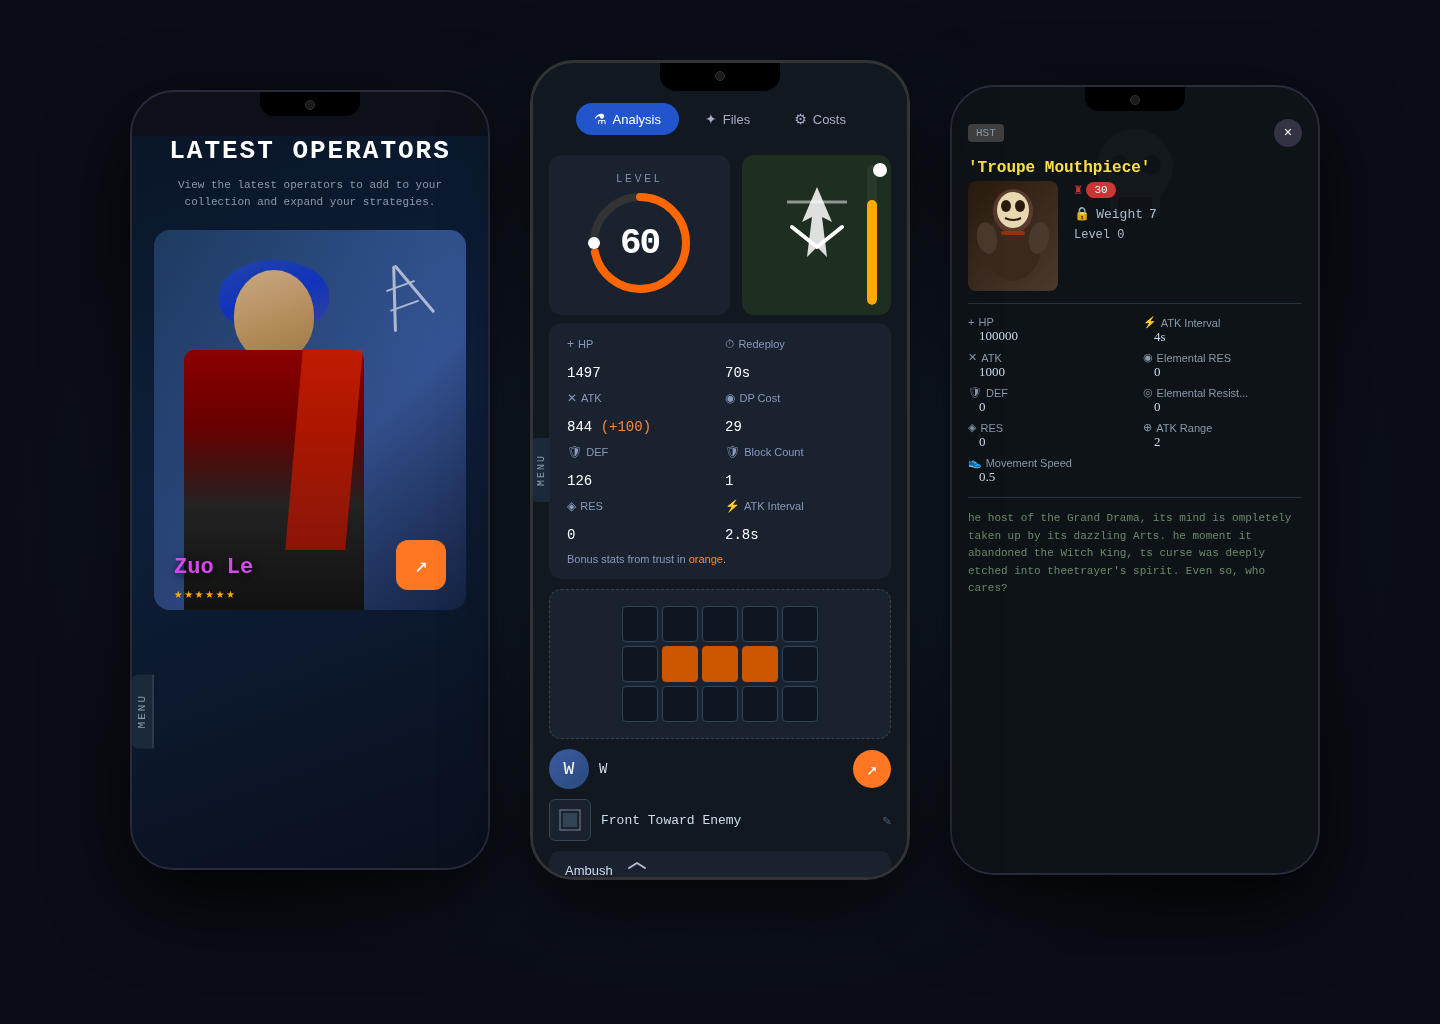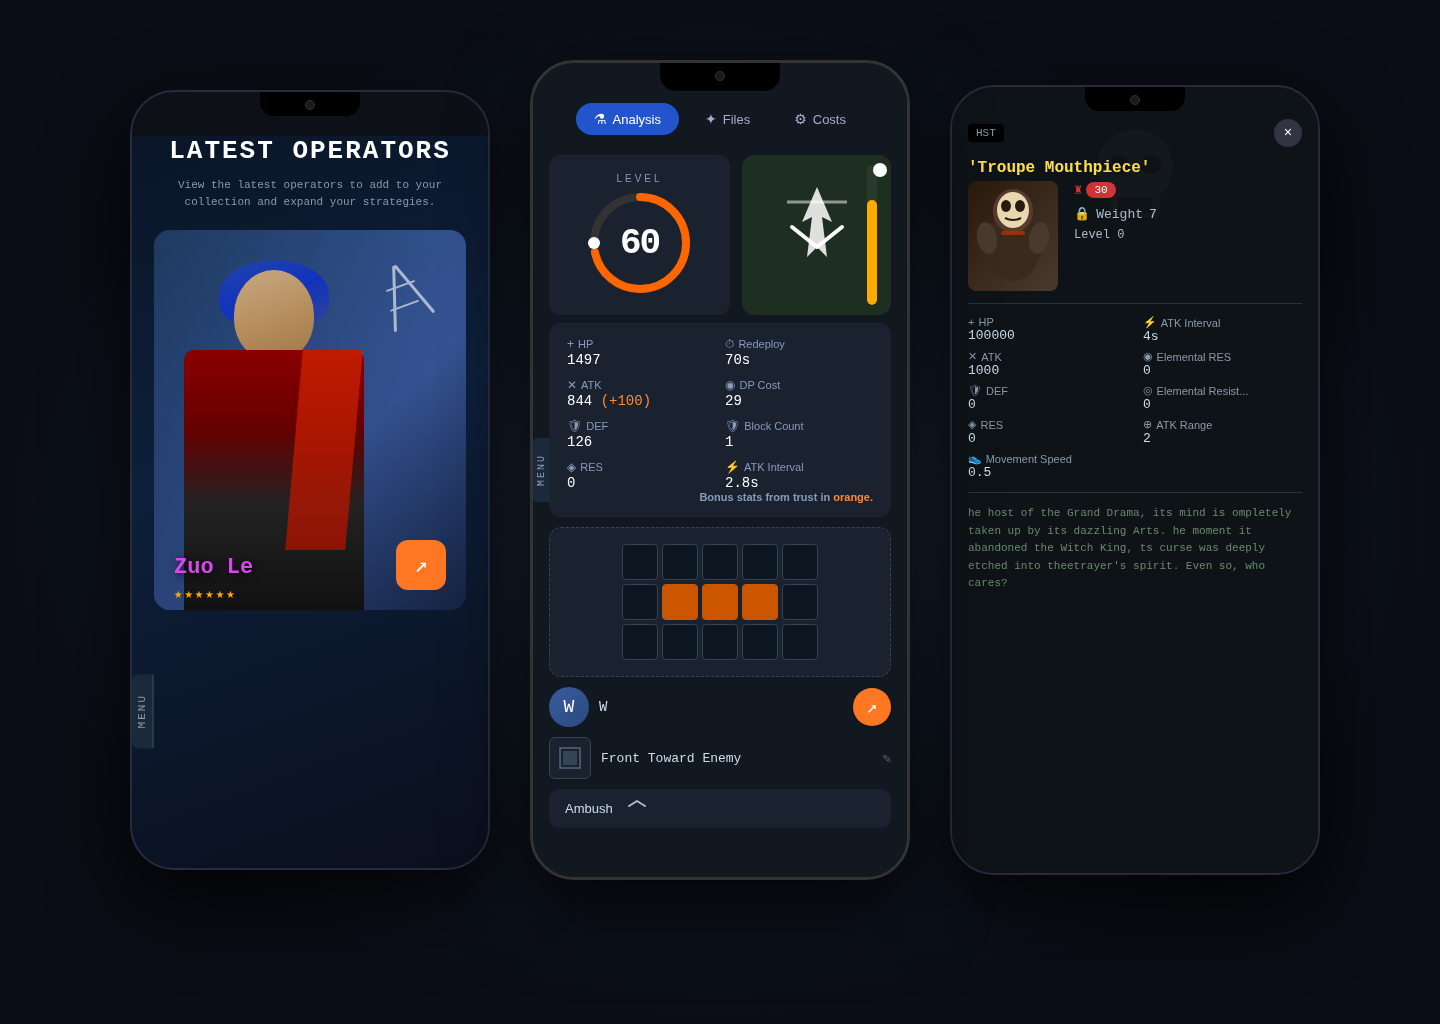--- a/index.html
+++ b/index.html
@@ -421,37 +421,37 @@
       font-family: Arial, sans-serif;
       display: flex;
       align-items: center;
       gap: 4px;
     }
 
     .stat-value {
       font-size: 14px;
       color: white;
       font-family: 'Courier New', monospace;
-      margin-top: 1px;
+      margin-top: 14px;
     }
 
     .stat-bonus {
       color: #ff8833;
     }
 
     .stat-icon {
       font-size: 12px;
     }
 
     .trust-note {
-      text-align: right;
+      text-align: left;
       font-size: 11px;
       color: #8899bb;
+      margin-top: 10px;
       font-family: Arial, sans-serif;
-      font-weight: bold;
     }
 
     .trust-orange {
       color: #ff8833;
     }
 
     
     .skill-grid-container {
       background: #1a2230;
       margin: 10px 16px;
@@ -604,21 +604,21 @@
     }
 
     .right-header {
       display: flex;
       align-items: center;
       justify-content: space-between;
       padding: 8px 16px;
     }
 
     .right-badge {
-      background: #000000;
+      background: #404040;
       padding: 3px 8px;
       border-radius: 4px;
       font-size: 11px;
       color: #8899aa;
       font-family: 'Courier New', monospace;
     }
 
     .right-title {
       font-size: 16px;
       font-weight: bold;
@@ -725,21 +725,22 @@
       color: #8899aa;
       font-family: Arial, sans-serif;
       display: flex;
       align-items: center;
       gap: 4px;
     }
 
     .right-stat-value {
       font-size: 13px;
       color: #ccddee;
-      font-family: Liberation Mono, monospace;
+      font-family: Liberation Serif, serif;
+      margin-left: 11px;
     }
 
     .right-divider {
       height: 1px;
       background: #223344;
       margin: 4px 16px;
     }
 
     .enemy-description {
       padding: 8px 16px;

